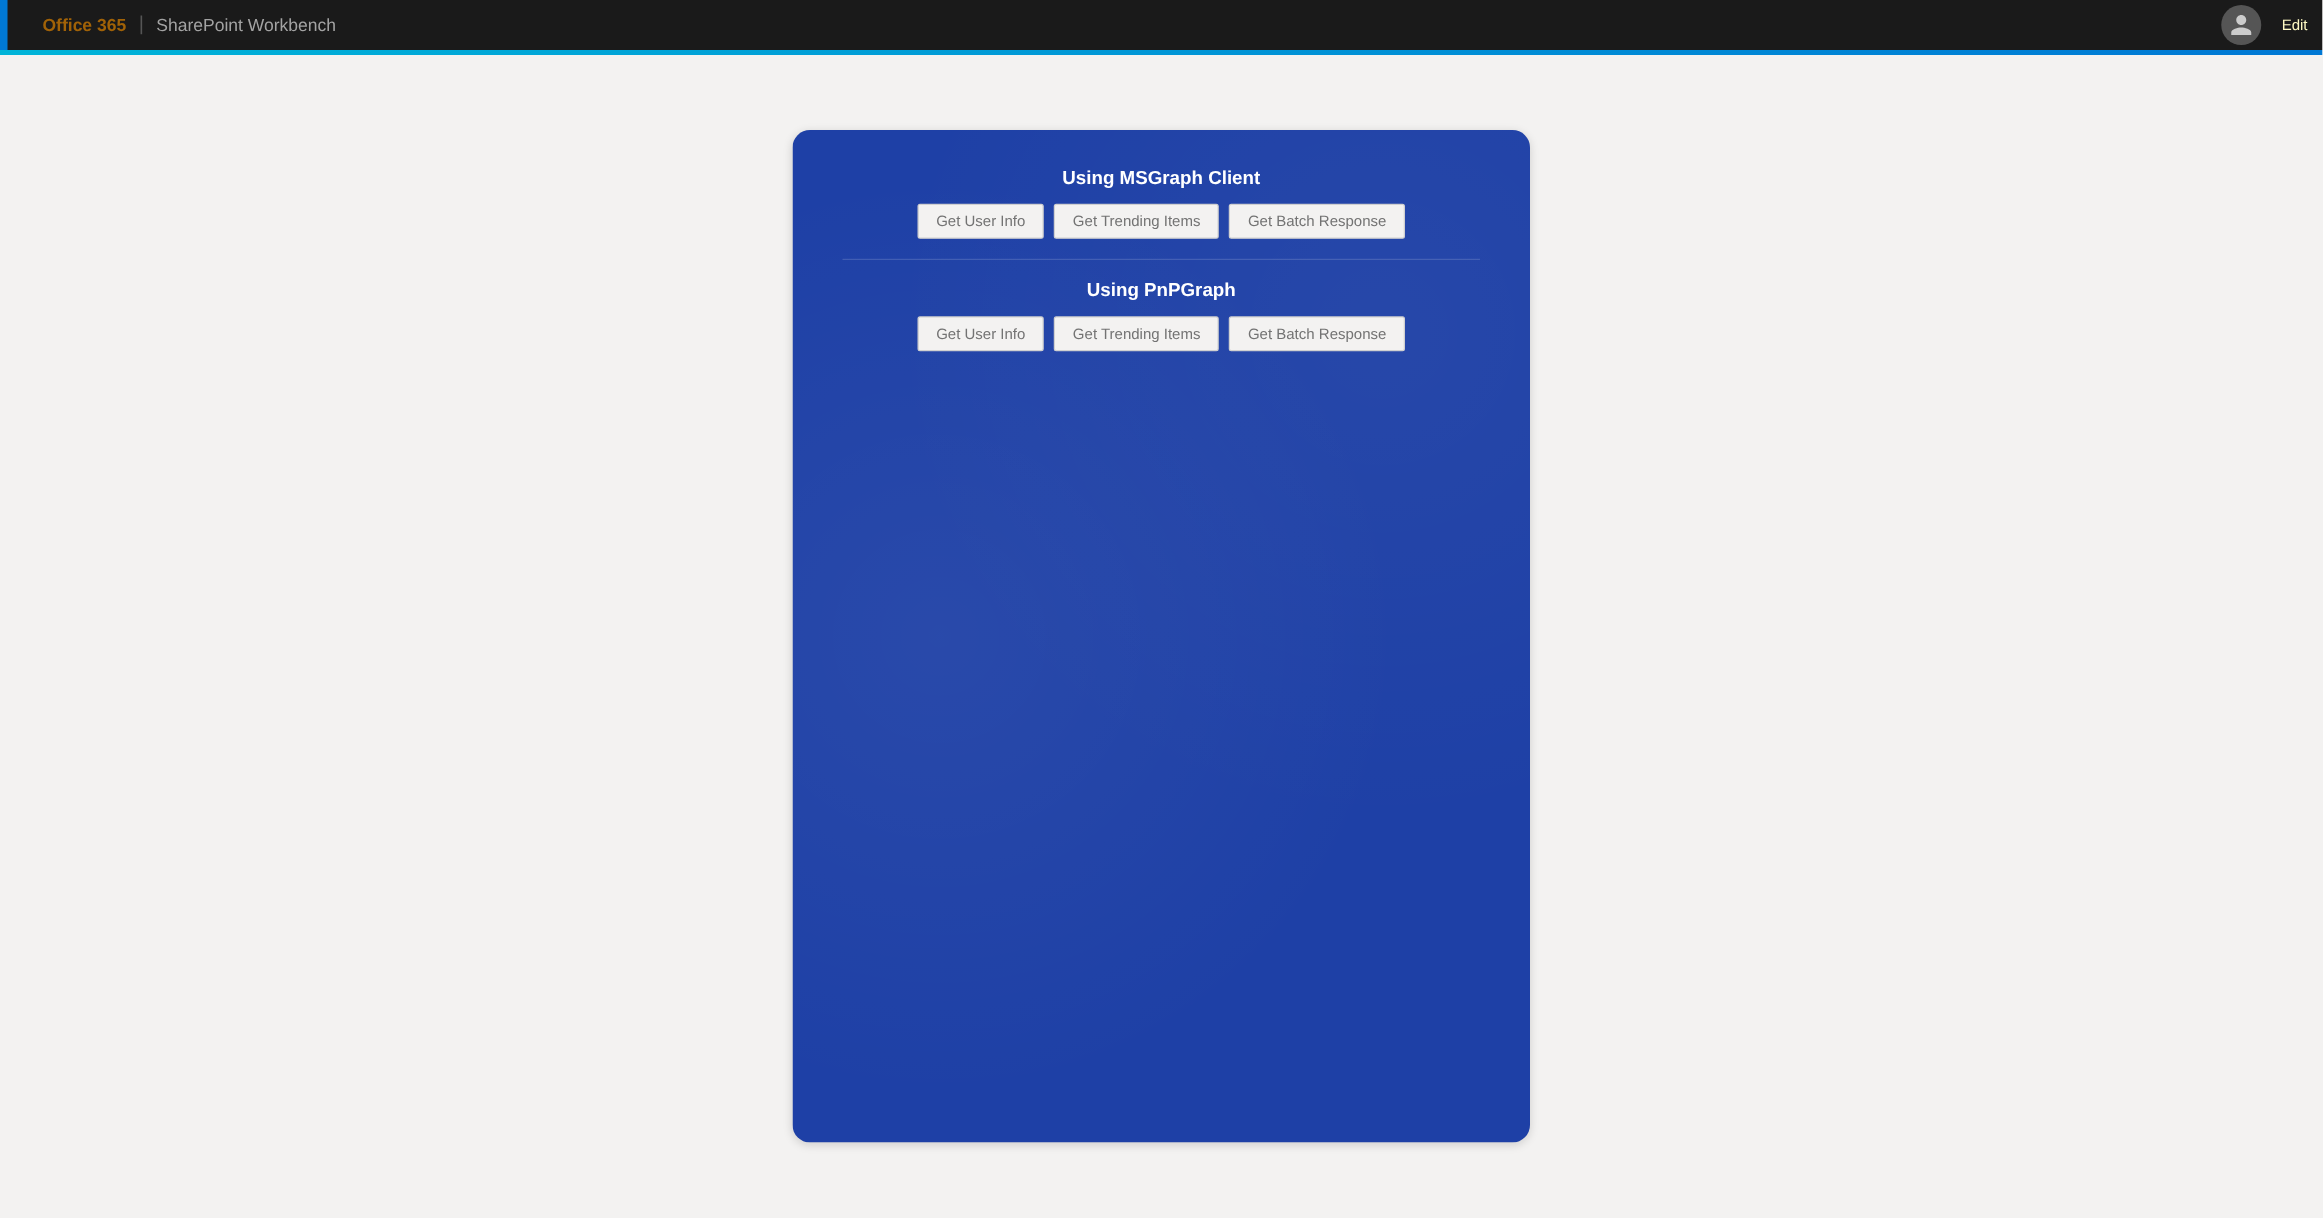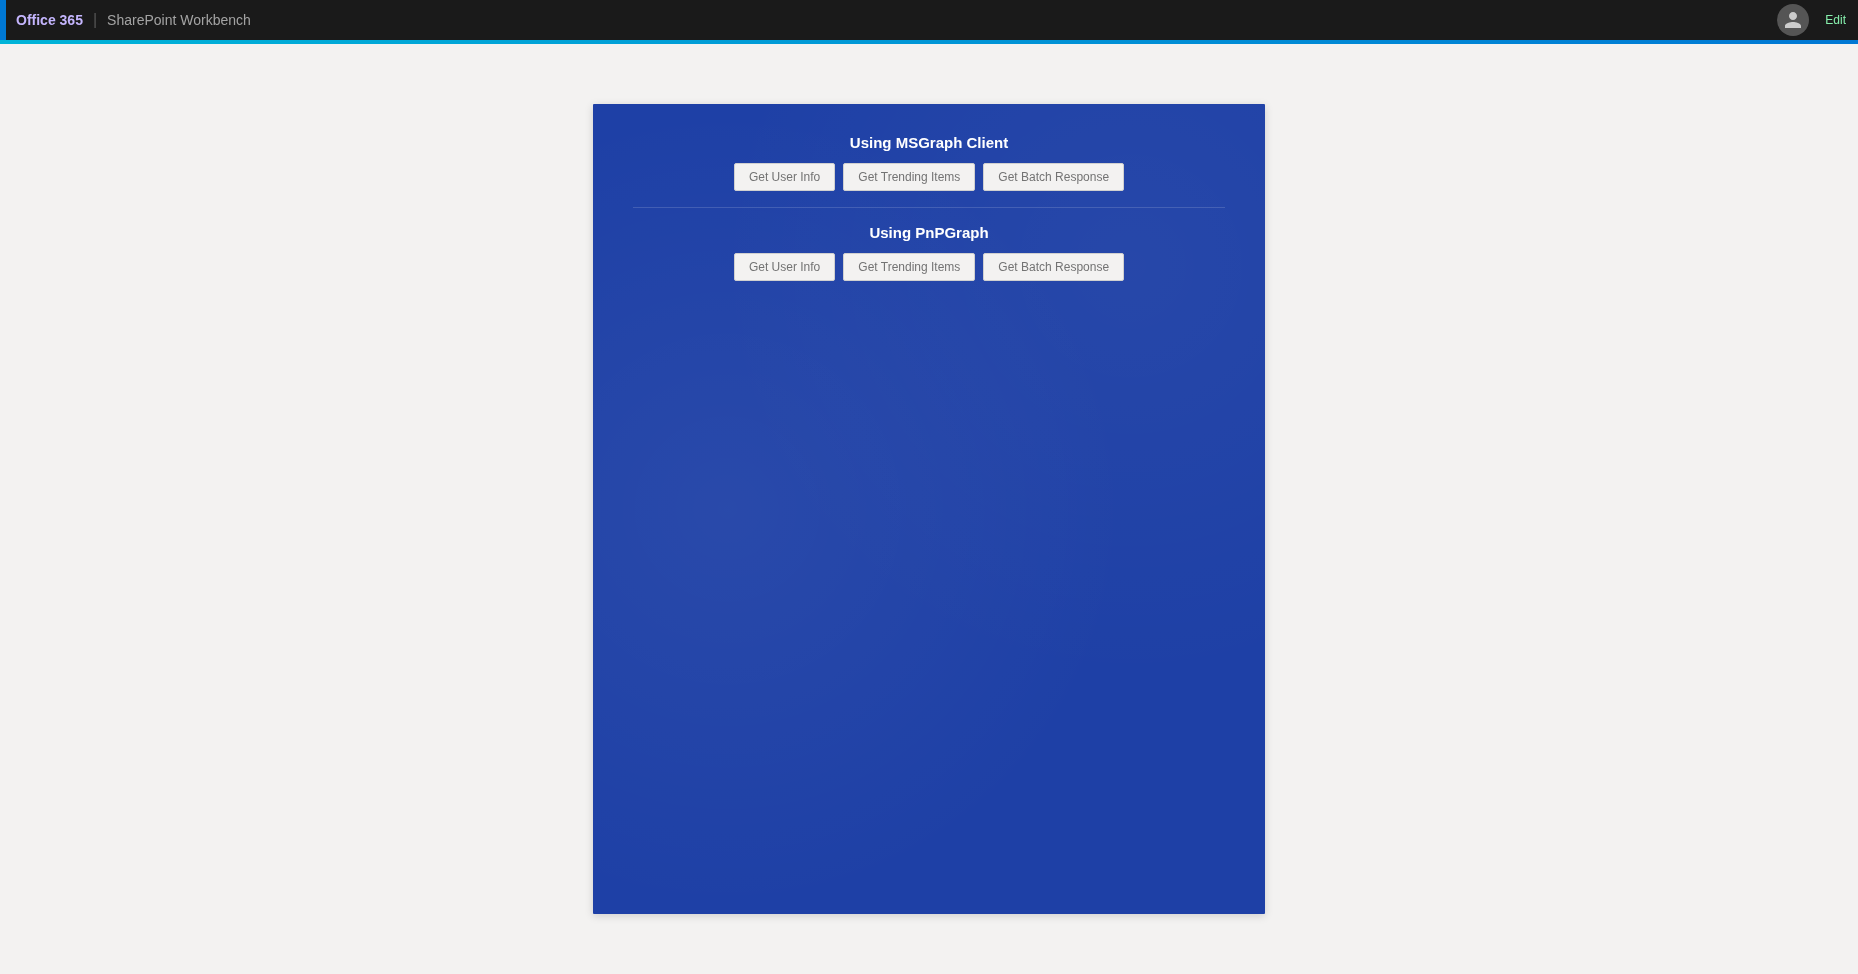--- a/index.html
+++ b/index.html
@@ -28,24 +28,24 @@
     .nav-brand-bar {
       width: 6px;
       height: 40px;
       background-color: #0078d4;
       position: absolute;
       left: 0;
       top: 0;
     }
 
     .nav-office365 {
-      color: #c4b5fd;
+      color: #a16207;
       font-size: 14px;
       font-weight: 600;
-      margin-left: 4px;
+      margin-left: 22px;
     }
 
     .nav-divider {
       color: #555;
       margin: 0 10px;
       font-size: 16px;
     }
 
     .nav-workbench {
       color: #a3a3a3;
@@ -53,21 +53,21 @@
     }
 
     .nav-right {
       margin-left: auto;
       display: flex;
       align-items: center;
       gap: 16px;
     }
 
     .nav-edit-label {
-      color: #86efac;
+      color: #fef9c3;
       font-size: 12px;
     }
 
     .nav-avatar {
       width: 32px;
       height: 32px;
       border-radius: 50%;
       background-color: #555;
       display: flex;
       align-items: center;
@@ -93,23 +93,23 @@
       justify-content: center;
       padding: 60px 20px;
       min-height: calc(974px - 44px);
     }
 
     
     .webpart-card {
       background-color: #1e40a6;
       background-image: radial-gradient(circle at 20% 50%, rgba(255,255,255,0.05) 0%, transparent 60%),
                         radial-gradient(circle at 80% 20%, rgba(255,255,255,0.04) 0%, transparent 50%);
-      border-radius: 1px;
+      border-radius: 14px;
       padding: 30px 40px;
-      width: 672px;
+      width: 590px;
       min-height: 190px;
       display: flex;
       flex-direction: column;
       align-items: center;
       gap: 12px;
       box-shadow: 0 2px 8px rgba(0,0,0,0.15);
       position: relative;
       top: 0;
     }
 

